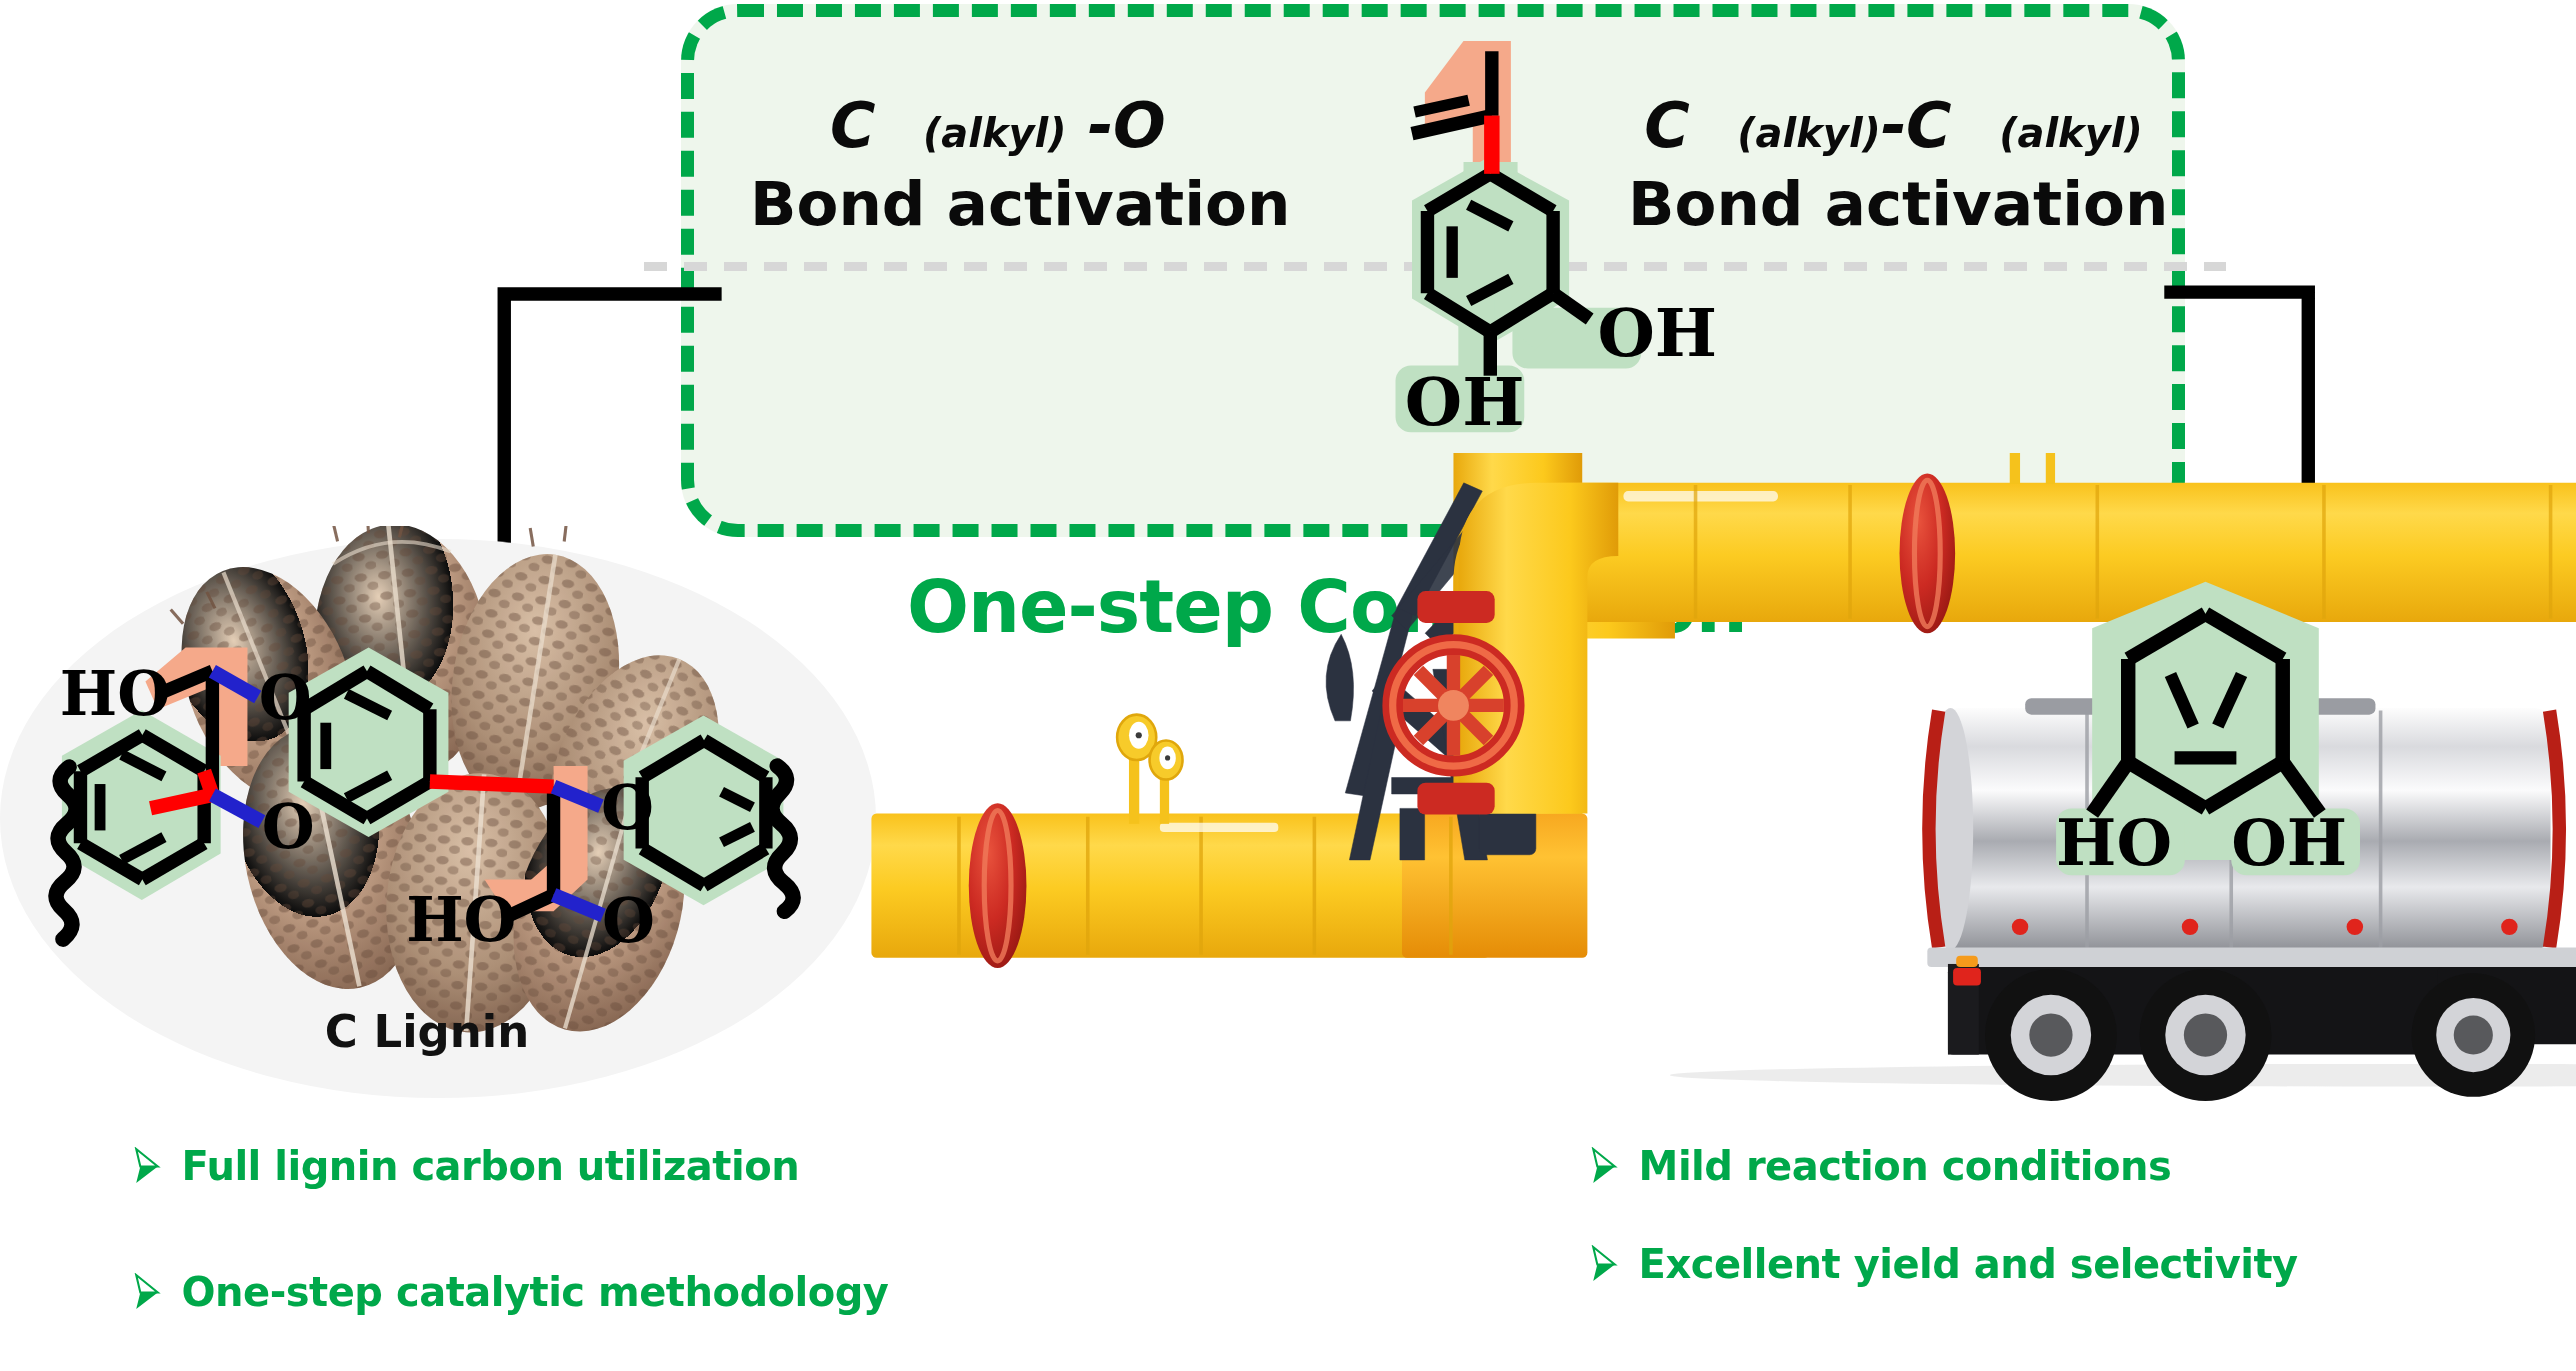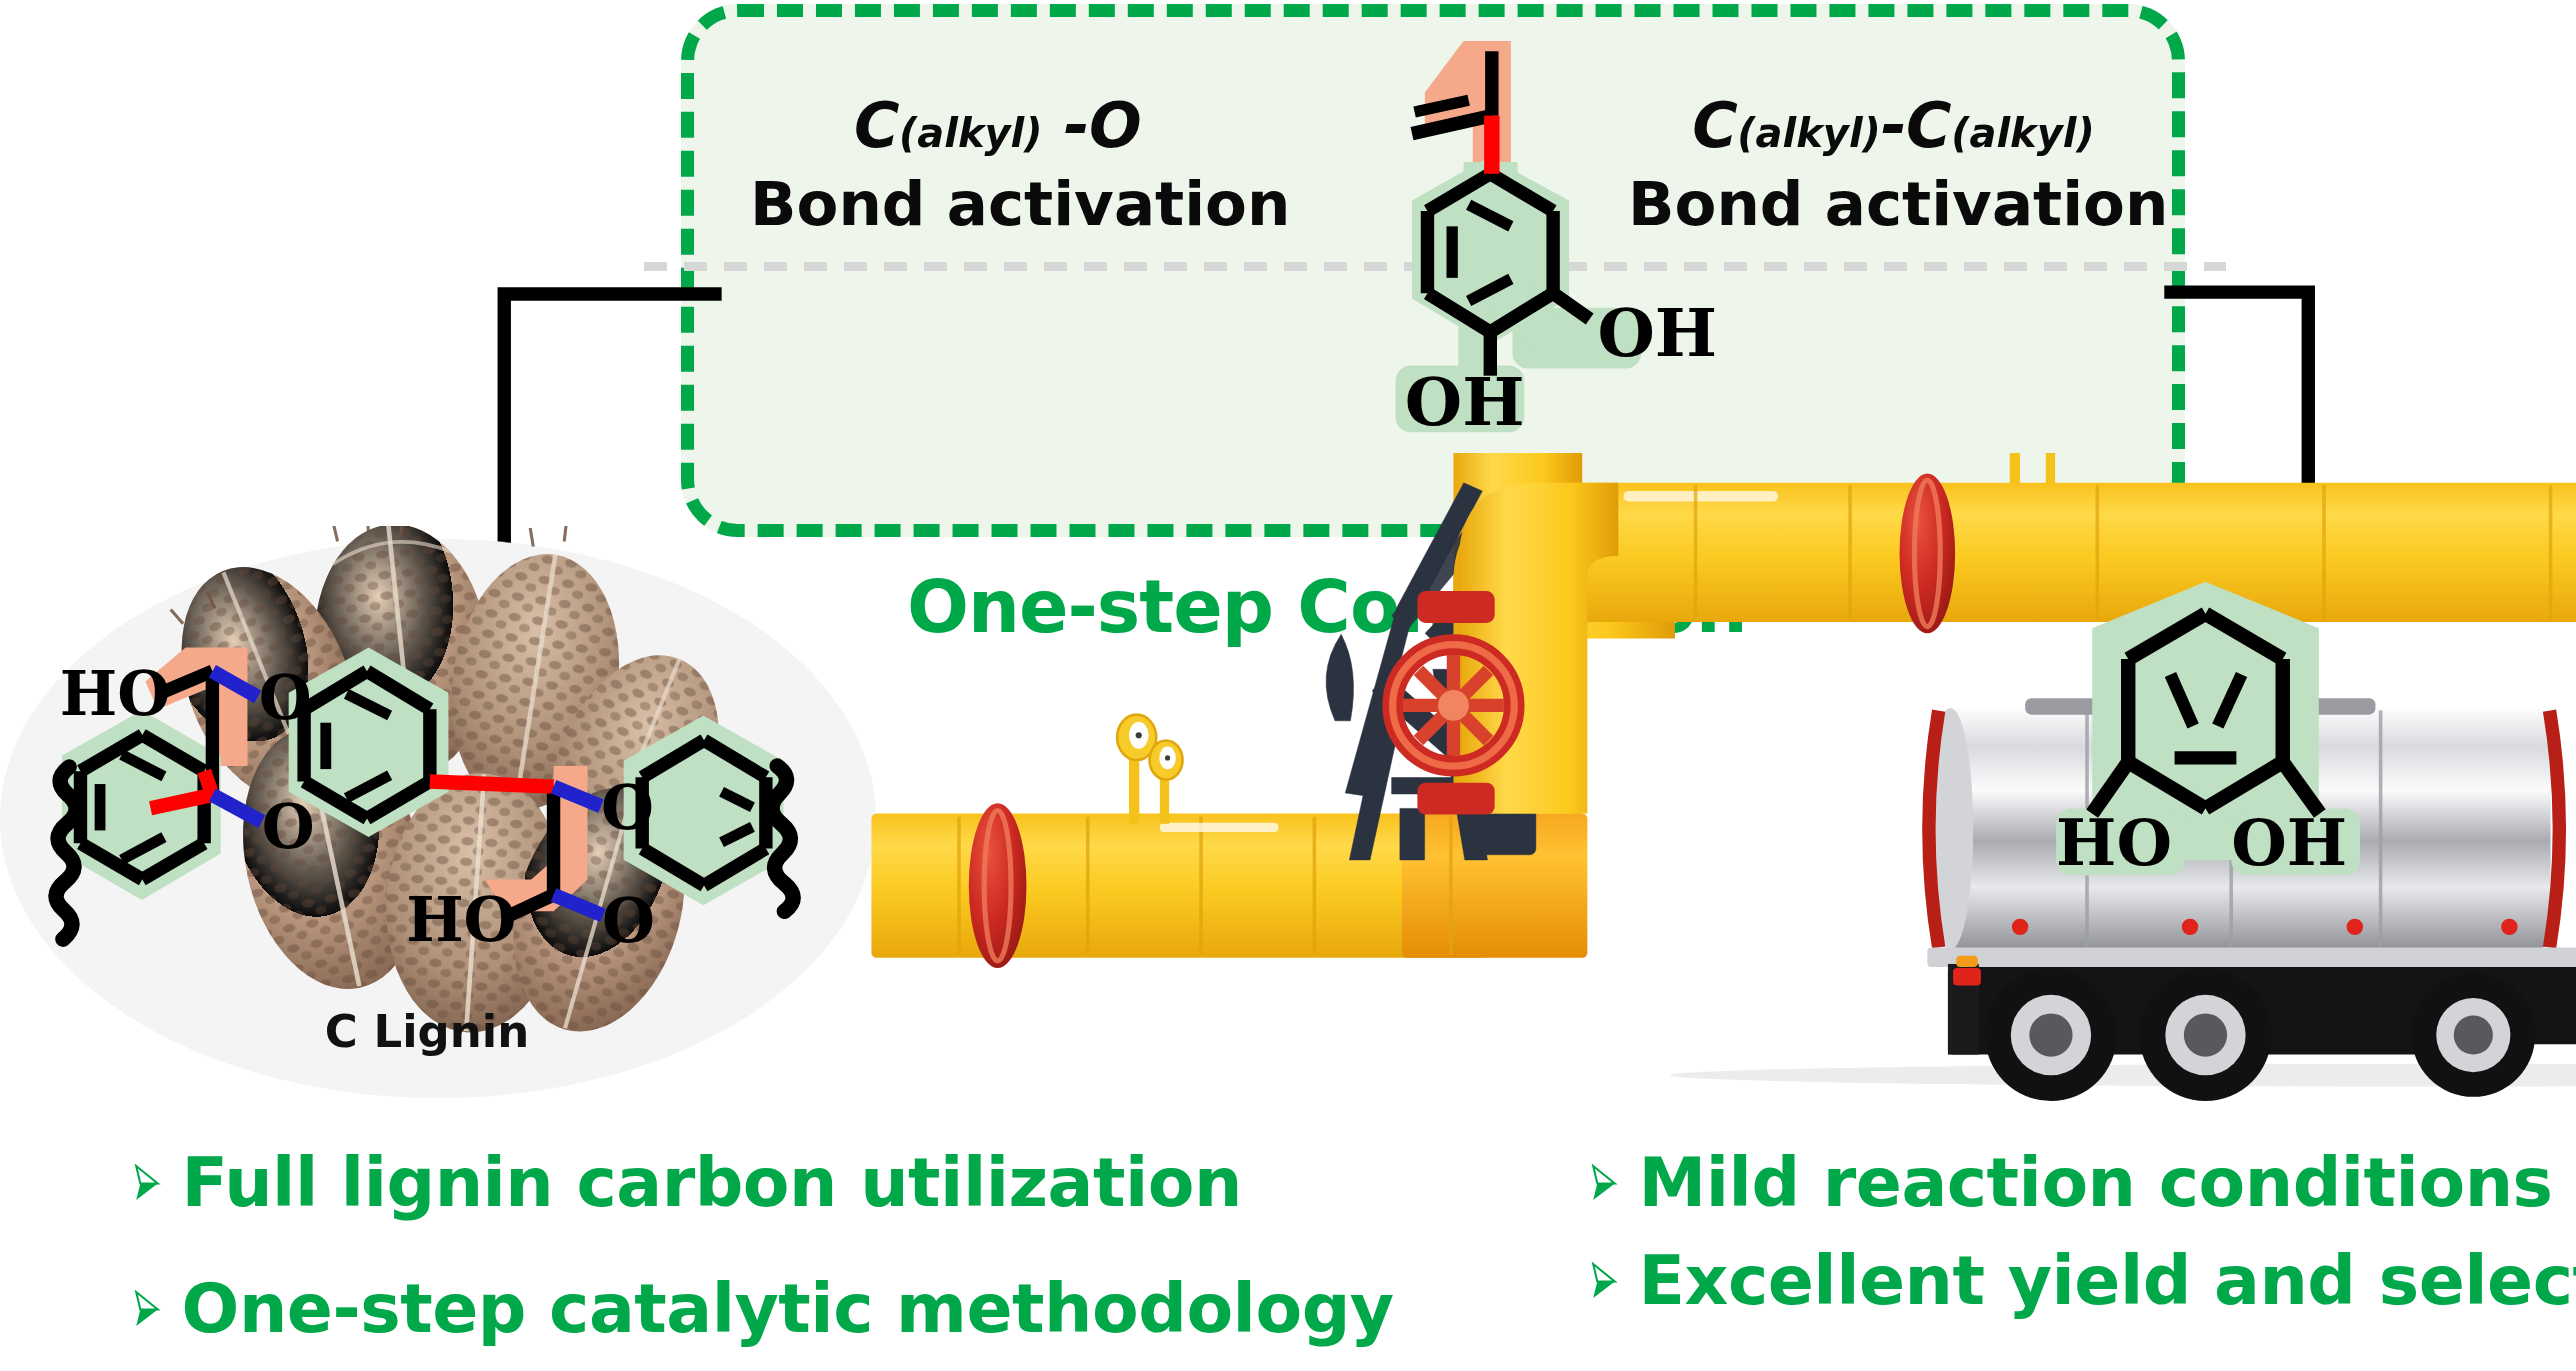--- a/index.html
+++ b/index.html
@@ -32,21 +32,21 @@
   .bond-label{
     position:absolute;
     color:#0a0a0a;
     font-family:"DejaVu Sans",sans-serif;
     font-weight:700;
     text-align:center;
     line-height:1.08;
     white-space:nowrap;
   }
   .bond-label .lead{ font-size:62px; font-style:italic; letter-spacing:-0.5px;}
-  .bond-label .sub{ font-size:40px; font-style:italic;}
+  .bond-label .sub{ font-size:40px; font-style:italic;margin-left:48px;}
   .bond-label .line2{ font-size:61px; display:block; margin-top:11px;}
 
   #label-left{ left:750px; top:93px; width:495px;}
   #label-right{ left:1628px; top:93px; width:531px;}
 
   
   #center-molecule{
     position:absolute;
     left:1309px; top:10.3px;
     width:412px; height:443px;
@@ -120,21 +120,21 @@
     align-items:center;
     gap:20.6px;
     white-space:nowrap;
   }
   .bullet .chev{
     width:28px;height:38px;flex:0 0 auto;
   }
   .bullet .txt{
     font-family:"DejaVu Sans",sans-serif;
     font-weight:700;
-    font-size:68px;
+    font-size:40px;
     color:#00A84A;
     letter-spacing:-0.5px;
   }
   #b0{left:133px; top:10.3px;}
   #b1{left:133px; top:108px;margin-top:28px;}
   #b2{left:1590px; top:10.3px;}
   #b3{left:1590px; top:108px;}
 </style>
 </head>
 <body>

